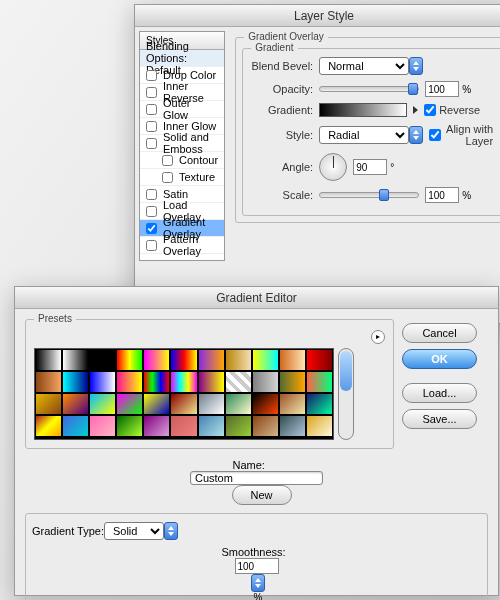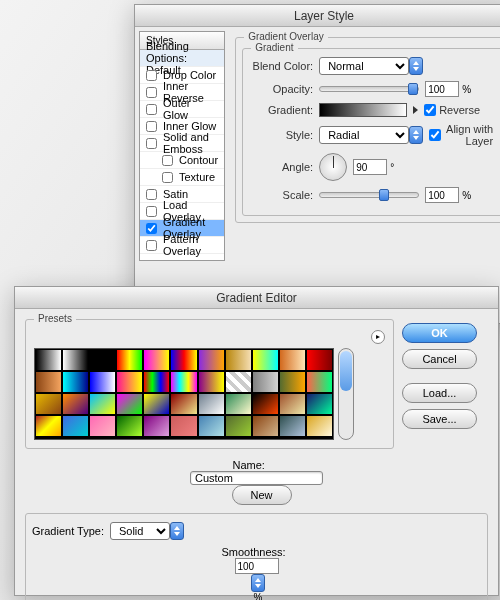--- a/index.html
+++ b/index.html
@@ -112,21 +112,21 @@
       </div>
     </div>
 
     <div style="flex:1; padding-left:4px;">
       <div class="groupbox">
         <div class="legend">Gradient Overlay</div>
         <div class="groupbox" style="margin:2px 0 0;">
           <div class="legend">Gradient</div>
 
           <div class="form-row">
-            <label>Blend Color:</label>
+            <label>Blend Bevel:</label>
             <select style="width:90px;">
               <option>Normal</option>
             </select>
             <span class="aqua-stepper"></span>
           </div>
 
           <div class="form-row">
             <label>Opacity:</label>
             <div class="slider" style="width:100px; flex:none;">
               <div class="thumb" style="left:calc(100% - 10px);"></div>
@@ -234,37 +234,37 @@
             <div class="sw" style="background: linear-gradient(135deg, rgb(139, 69, 19), rgb(210, 180, 140));"></div>
             <div class="sw" style="background: linear-gradient(135deg, rgb(47, 79, 79), rgb(176, 196, 222));"></div>
             <div class="sw" style="background: linear-gradient(135deg, rgb(218, 165, 32), rgb(255, 248, 220));"></div>
           </div>
         <div class="scrollbar" style="margin-left:4px;">
           <div class="sthumb"></div>
         </div>
       </div>
     </div>
     <div style="width:86px; padding-top:8px;">
+      <div class="aqua-btn">Cancel</div>
       <div class="aqua-btn default">OK</div>
-      <div class="aqua-btn">Cancel</div>
       <div style="height:8px;"></div>
       <div class="aqua-btn">Load...</div>
       <div class="aqua-btn">Save...</div>
     </div>
   </div>
 
   <div style="display:flex; align-items:center; padding:6px 12px;flex-direction:column;">
     <span style="width:48px;">Name:</span>
     <input class="name-input" value="Custom" style="">
     <div class="aqua-btn" style="display:inline-block; width:60px; margin:0 0 0 10px;">New</div>
   </div>
 
   <div class="groupbox" style="margin:2px 10px 6px;">
     <div style="display:flex; align-items:center; margin-bottom:6px;">
-      <span style="margin-right:6px;">Gradient Type:</span>
+      <span style="">Gradient Type:</span>
       <select style="width:60px;">
         <option>Solid</option>
       </select>
       <span class="aqua-stepper"></span>
     </div>
     <div style="display:flex; align-items:center;flex-direction:column;">
       <span style="margin-right:6px;">Smoothness:</span>
       <input class="numbox" style="width: 44px;" value="100">
       <span class="aqua-stepper" style="margin-left:2px;"></span>
       <span class="percent">%</span>

